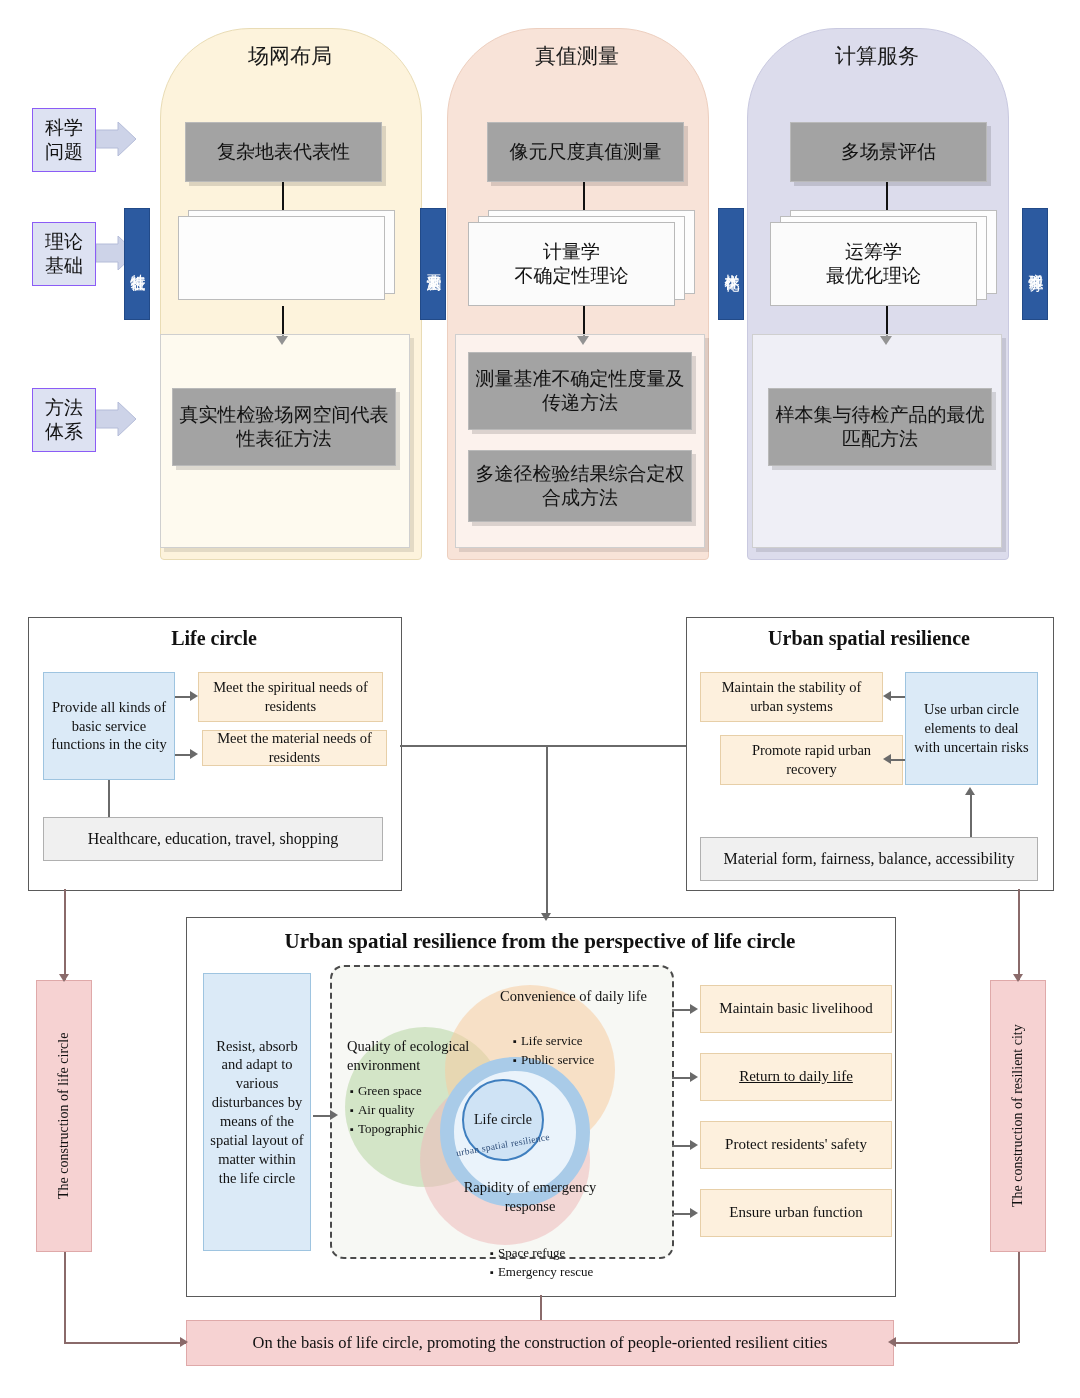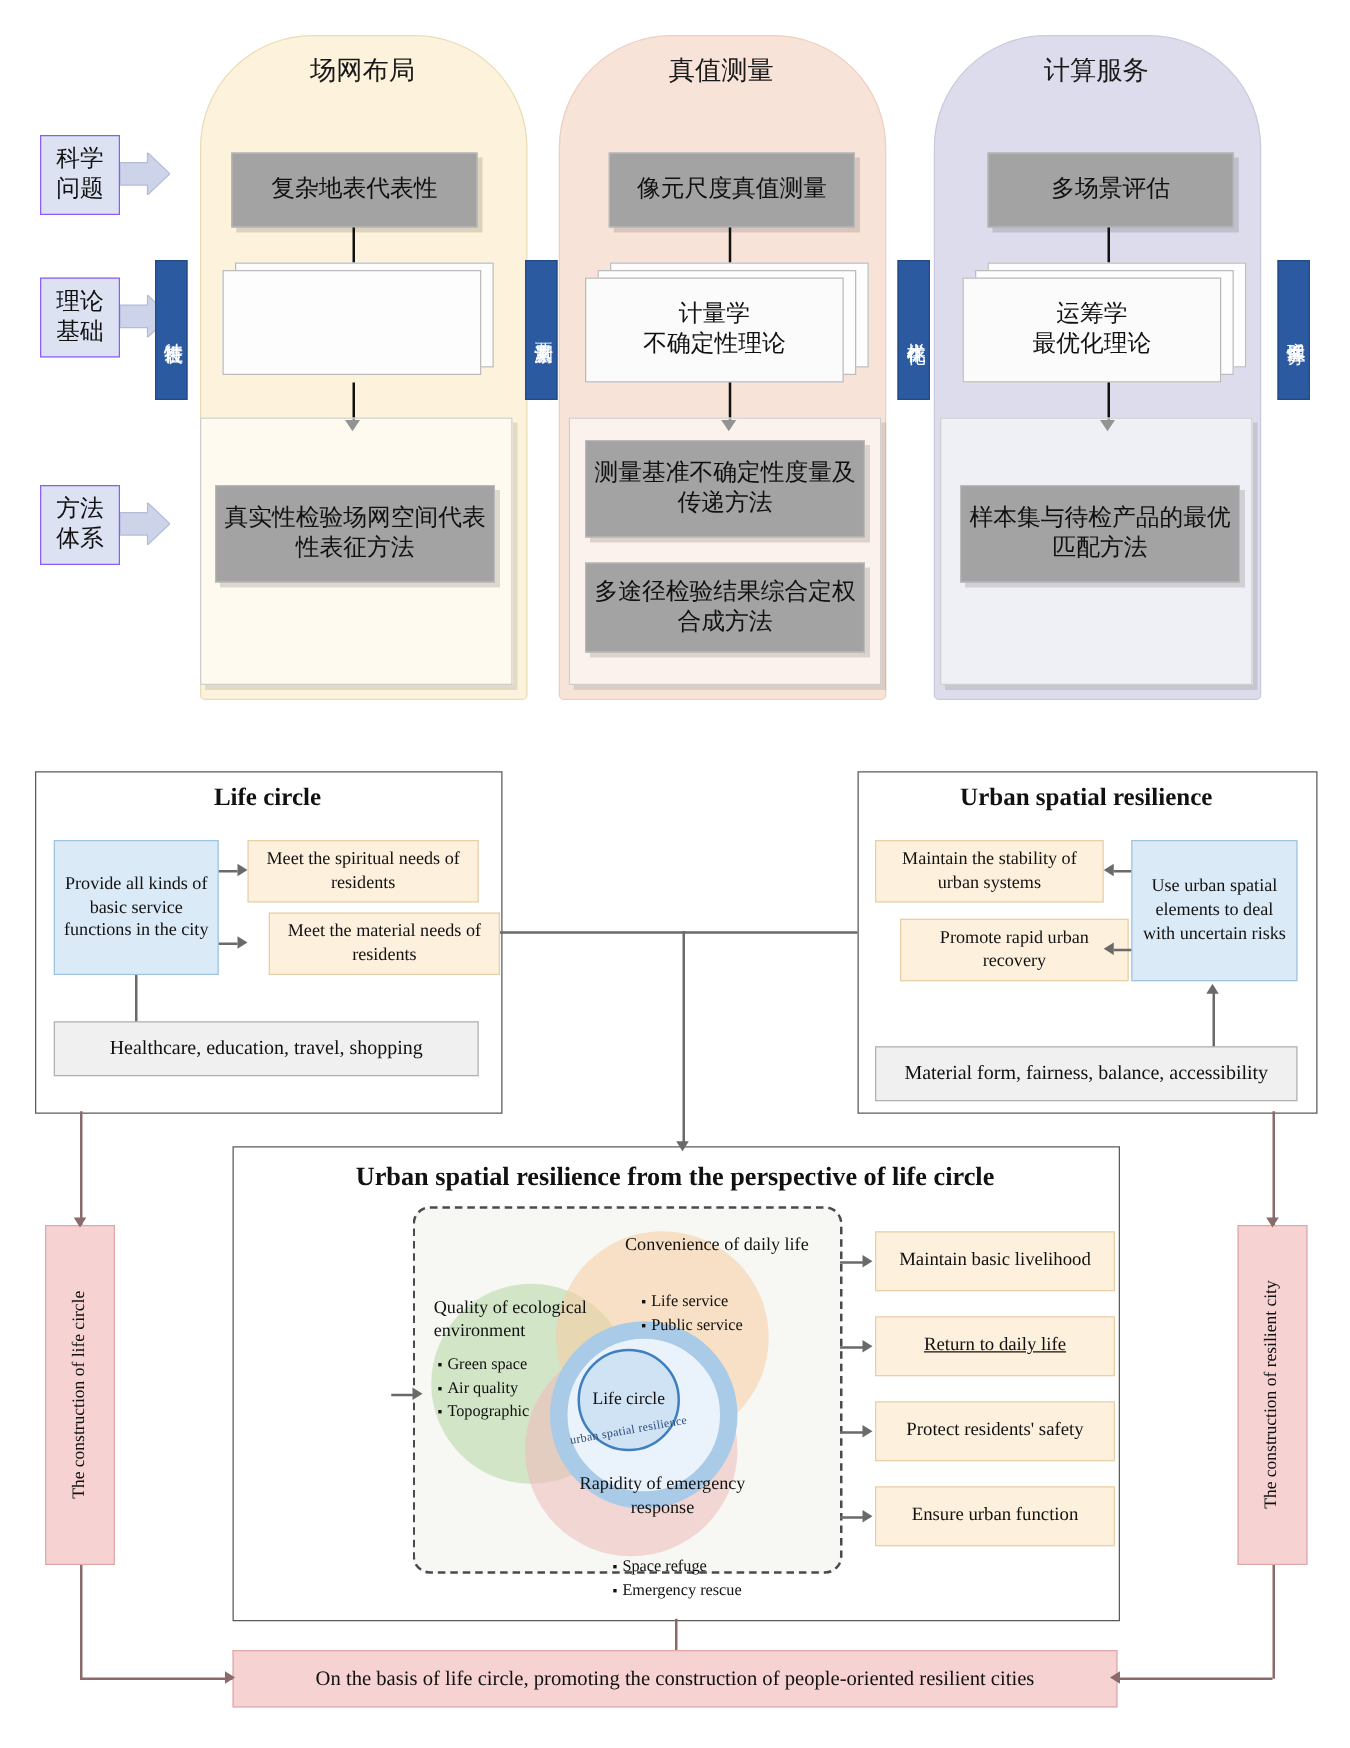--- a/index.html
+++ b/index.html
@@ -224,35 +224,35 @@
     <div class="vtab" style="left:1022px;top:208px;height:112px;">弹性服务</div>
   </div>
 
   <div class="bot">
 
     <div class="panel" style="left:28px;top:22px;width:372px;height:272px;"></div>
     <div class="panel-title" style="left:28px;top:32px;width:372px;">Life circle</div>
 
     <div class="bx blue" style="left:43px;top:77px;width:132px;height:108px;">Provide all kinds of basic service functions in the city</div>
     <div class="bx cream" style="left:198px;top:77px;width:185px;height:50px;">Meet the spiritual needs of residents</div>
-    <div class="bx cream" style="left:215px;top:135px;width:185px;height:50px;">Meet the material needs of residents</div>
+    <div class="bx cream" style="left:202px;top:135px;width:185px;height:36px;">Meet the material needs of residents</div>
     <div class="ln dark" style="left:175px;top:101px;width:15px;height:1.5px;"></div>
     <div class="tri right" style="left:190px;top:96px;"></div>
     <div class="ln dark" style="left:175px;top:159px;width:15px;height:1.5px;"></div>
     <div class="tri right" style="left:190px;top:154px;"></div>
 
     <div class="bx grey" style="left:43px;top:222px;width:340px;height:44px;font-size:16px;">Healthcare, education, travel, shopping</div>
     <div class="ln dark" style="left:108px;top:185px;width:1.5px;height:37px;"></div>
 
     <div class="panel" style="left:686px;top:22px;width:366px;height:272px;"></div>
     <div class="panel-title" style="left:686px;top:32px;width:366px;">Urban spatial resilience</div>
 
     <div class="bx cream" style="left:700px;top:77px;width:183px;height:50px;">Maintain the stability of urban systems</div>
     <div class="bx cream" style="left:700px;top:140px;width:183px;height:50px;margin-left:20px;">Promote rapid urban recovery</div>
-    <div class="bx blue" style="left:905px;top:77px;width:133px;height:113px;">Use urban spatial elements to deal with uncertain risks</div>
+    <div class="bx blue" style="left:905px;top:77px;width:133px;height:113px;">Use urban circle elements to deal with uncertain risks</div>
     <div class="ln dark" style="left:891px;top:101px;width:14px;height:1.5px;"></div>
     <div class="tri left" style="left:883px;top:96px;"></div>
     <div class="ln dark" style="left:891px;top:164px;width:14px;height:1.5px;"></div>
     <div class="tri left" style="left:883px;top:159px;"></div>
 
     <div class="bx grey" style="left:700px;top:242px;width:338px;height:44px;font-size:16px;">Material form, fairness, balance, accessibility</div>
     <div class="ln dark" style="left:970px;top:198px;width:1.5px;height:44px;"></div>
     <div class="tri up" style="left:965px;top:192px;"></div>
 
     <div class="panel" style="left:186px;top:322px;width:708px;height:378px;"></div>
@@ -264,20 +264,21 @@
     <div class="ln" style="left:546px;top:150px;width:140px;height:1.5px;background:#6a6a6a;"></div>
 
     <div class="bx pink vtxt" style="left:36px;top:385px;width:56px;height:272px;font-size:14px;">The construction of life circle</div>
     <div class="bx pink vtxt" style="left:990px;top:385px;width:56px;height:272px;font-size:14px;">The construction of resilient city</div>
 
     <div class="ln" style="left:64px;top:294px;width:1.5px;height:91px;"></div>
     <div class="tri down" style="left:59px;top:379px;border-top-color:#8a6a6a;"></div>
     <div class="ln" style="left:1018px;top:294px;width:1.5px;height:91px;"></div>
     <div class="tri down" style="left:1013px;top:379px;border-top-color:#8a6a6a;"></div>
 
+    <div class="bx blue" style="left:203px;top:378px;width:108px;height:278px;font-size:14.5px;">Resist, absorb and adapt to various disturbances by means of the spatial layout of matter within the life circle</div>
 
     <div class="dashed" style="left:330px;top:370px;width:340px;height:290px;"></div>
 
     <div class="circ venn-green" style="left:345px;top:432px;width:160px;height:160px;"></div>
     <div class="circ venn-orange" style="left:445px;top:390px;width:170px;height:170px;"></div>
     <div class="circ venn-pink" style="left:420px;top:480px;width:170px;height:170px;"></div>
 
     <div class="ringtxt" style="left:440px;top:462px;width:122px;height:122px;border-width:14px;border-color:#a9cbe8;background:#eaf3fb;"></div>
     <div class="ringtxt" style="left:462px;top:484px;width:78px;height:78px;border:2px solid #3f7fbf;background:#cfe3f5;">
       <span>Life circle</span>

